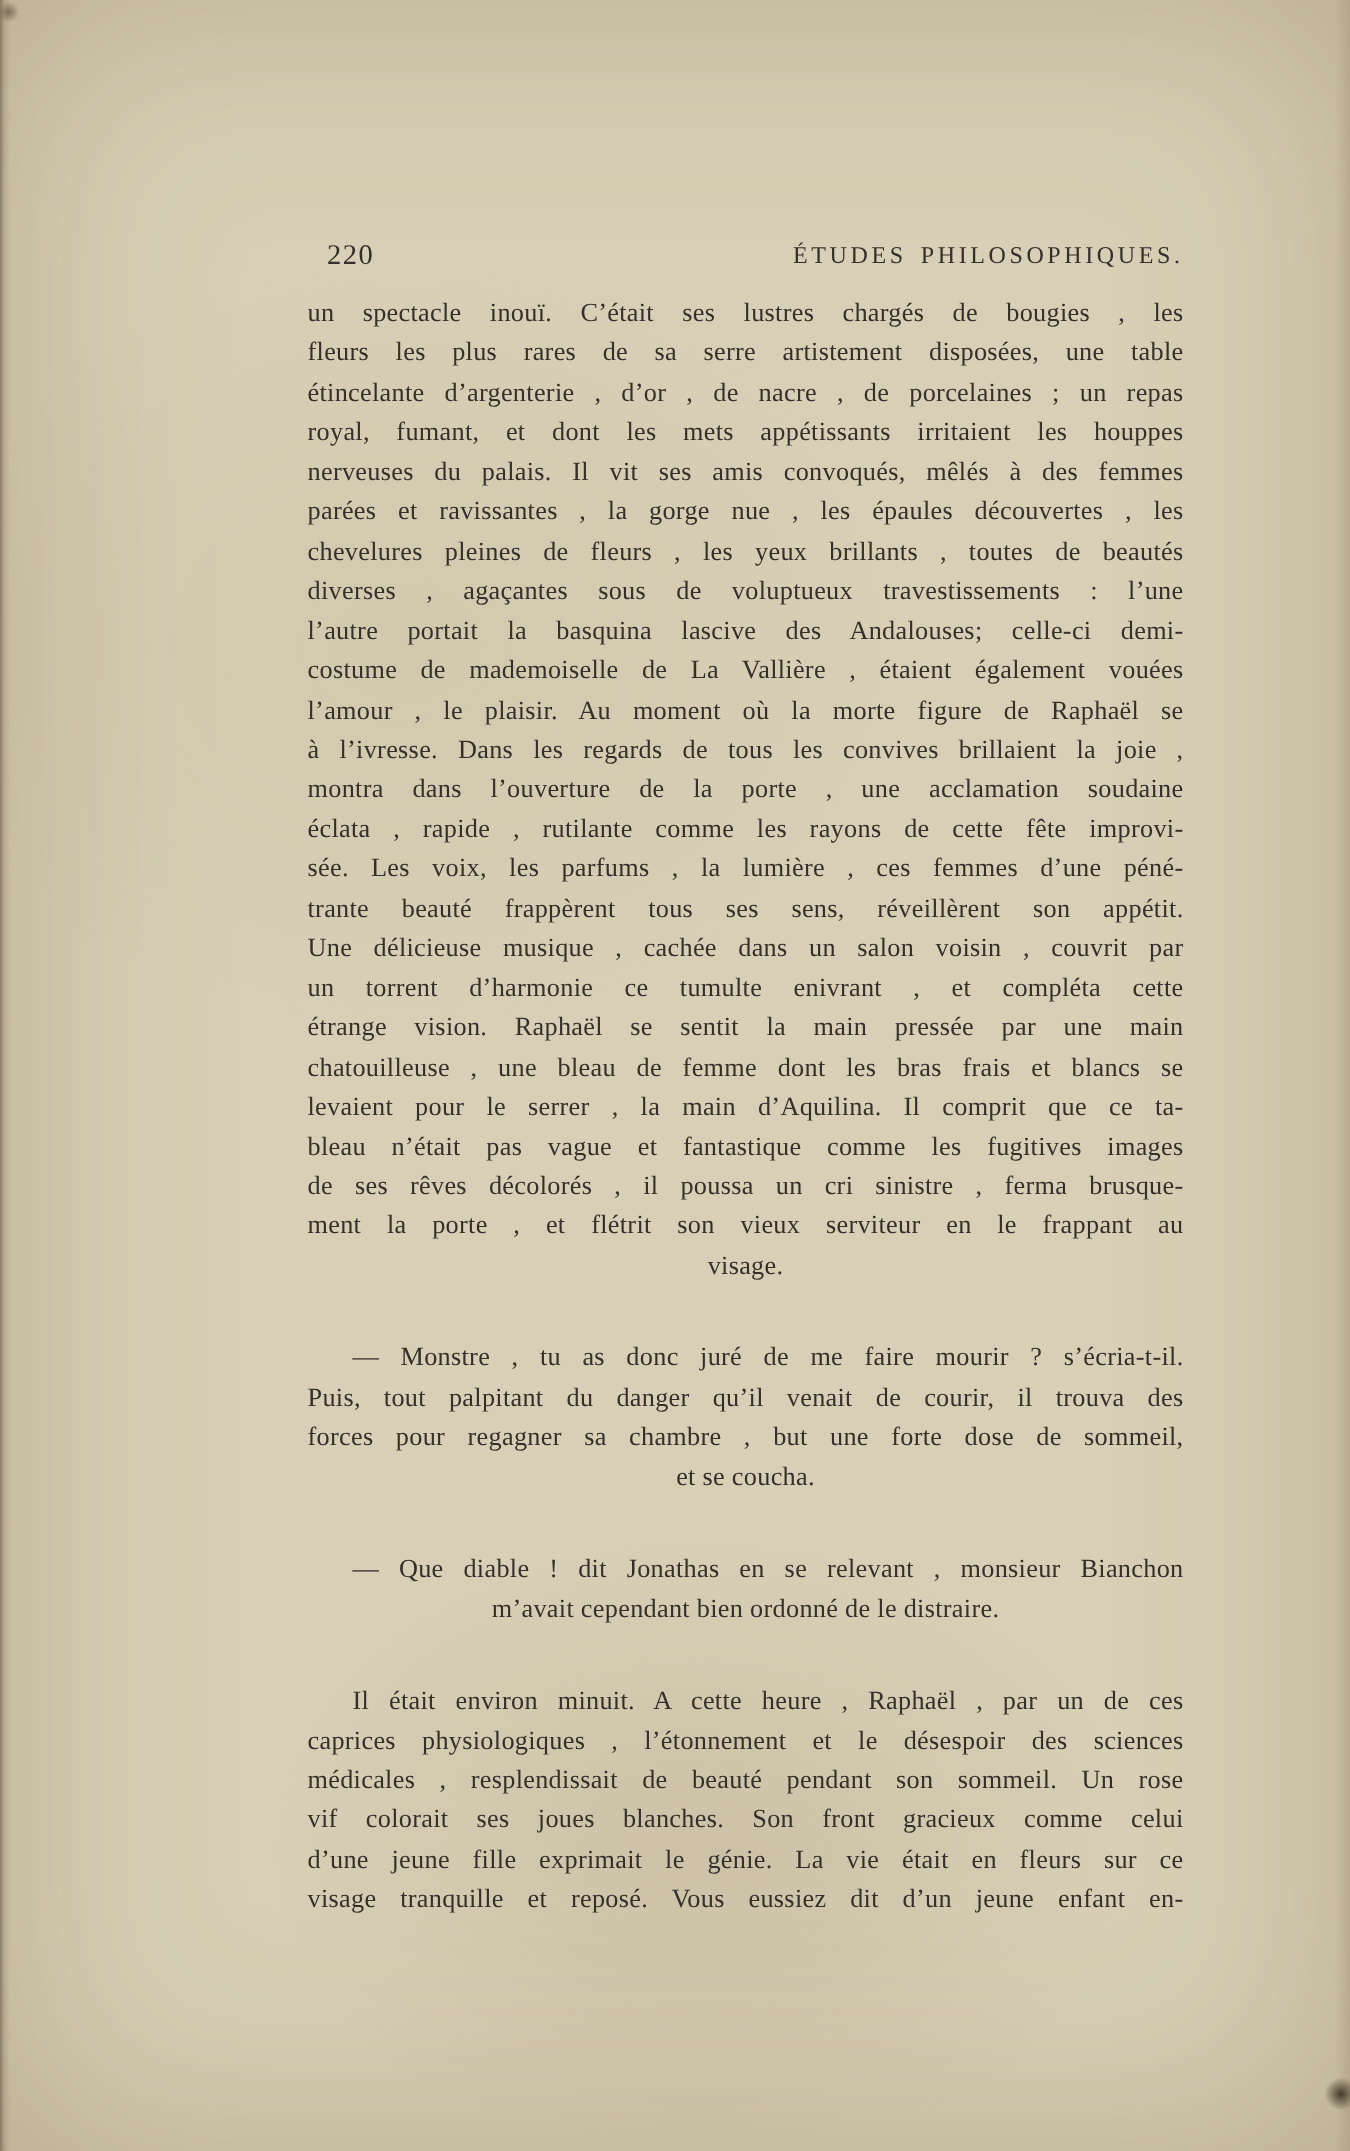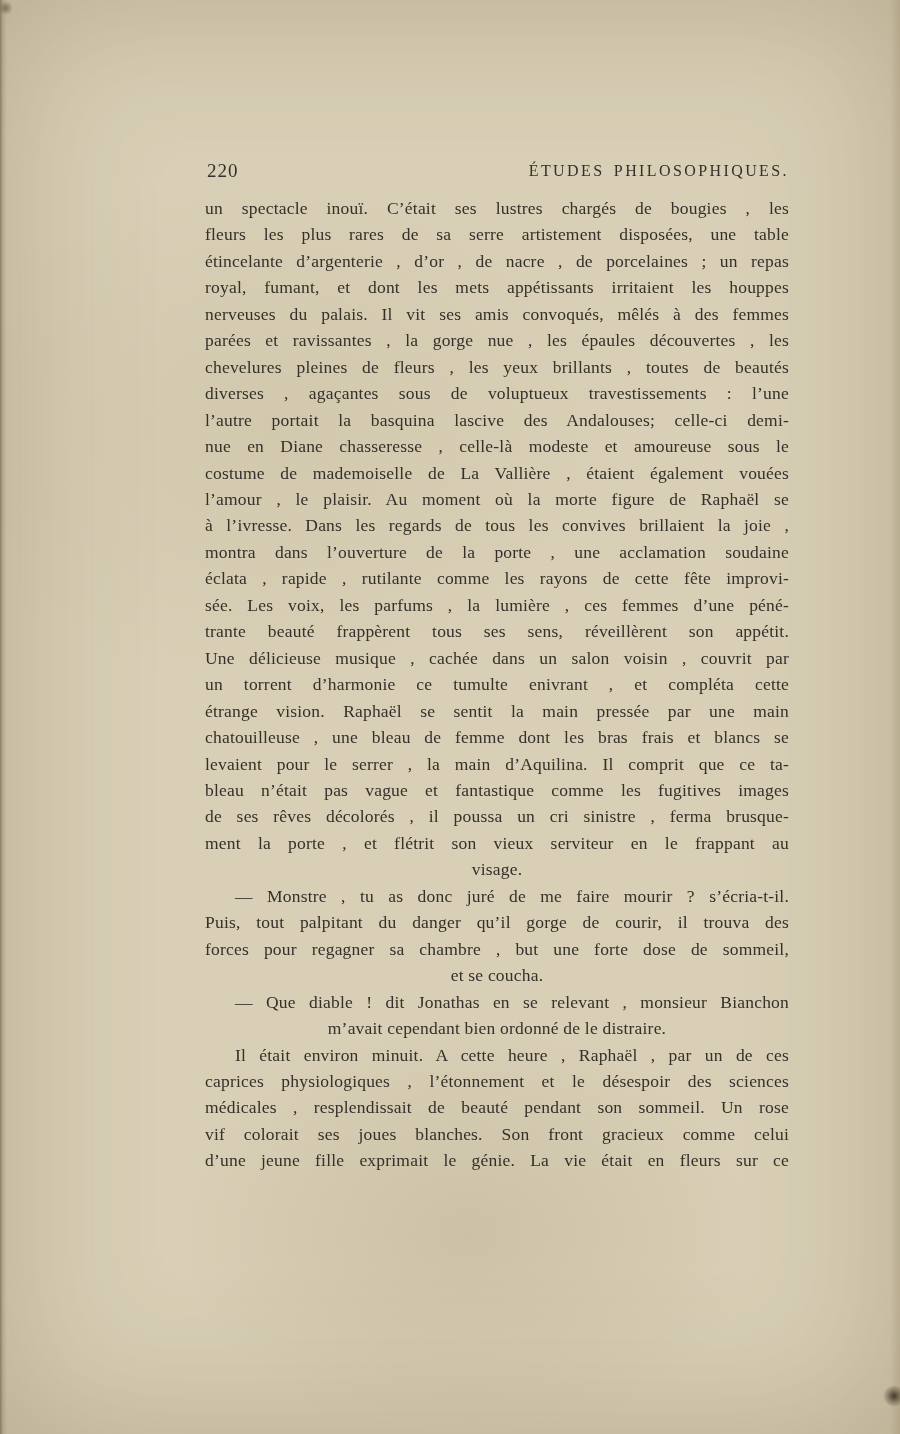--- a/index.html
+++ b/index.html
@@ -27,21 +27,21 @@
   }
   .header {
     position: absolute;
     top: 160px;
     left: 205px;
     width: 584px;
     height: 24px;
   }
   .pagenum {
     position: absolute;
-    left: 2px;
+    left: 13px;
     top: 0;
     font-size: 19px;
     letter-spacing: 1px;
   }
   .running-title {
     display: block;
     text-align: right;
     font-size: 16px;
     letter-spacing: 2.4px;
     padding-top: 2px;
@@ -62,20 +62,21 @@
     text-align: center;
   }
   .line.j {
     white-space: normal;
     text-align: justify;
     text-align-last: justify;
     text-justify: inter-word;
   }
   .line.ind {
     text-indent: 30px;
+    margin-top: 35px;
   }
 </style>
 </head>
 <body>
 
 <div class="page">
 
   <div class="header">
     <span class="pagenum">220</span>
     <span class="running-title">ÉTUDES PHILOSOPHIQUES.</span>
@@ -86,53 +87,53 @@
     <div class="para">
       <div class="line j">un spectacle inouï. C’était ses lustres chargés de bougies , les</div>
       <div class="line j">fleurs les plus rares de sa serre artistement disposées, une table</div>
       <div class="line j">étincelante d’argenterie , d’or , de nacre , de porcelaines ; un repas</div>
       <div class="line j">royal, fumant, et dont les mets appétissants irritaient les houppes</div>
       <div class="line j">nerveuses du palais. Il vit ses amis convoqués, mêlés à des femmes</div>
       <div class="line j">parées et ravissantes , la gorge nue , les épaules découvertes , les</div>
       <div class="line j">chevelures pleines de fleurs , les yeux brillants , toutes de beautés</div>
       <div class="line j">diverses , agaçantes sous de voluptueux travestissements : l’une</div>
       <div class="line j">l’autre portait la basquina lascive des Andalouses; celle-ci demi-</div>
-      <div class="line j">nue en Diane chasseresse , celle-là modeste et amoureuse sous le</div>
       <div class="line j">costume de mademoiselle de La Vallière , étaient également vouées</div>
       <div class="line j">l’amour , le plaisir. Au moment où la morte figure de Raphaël se</div>
       <div class="line j">à l’ivresse. Dans les regards de tous les convives brillaient la joie ,</div>
       <div class="line j">montra dans l’ouverture de la porte , une acclamation soudaine</div>
       <div class="line j">éclata , rapide , rutilante comme les rayons de cette fête improvi-</div>
       <div class="line j">sée. Les voix, les parfums , la lumière , ces femmes d’une péné-</div>
       <div class="line j">trante beauté frappèrent tous ses sens, réveillèrent son appétit.</div>
       <div class="line j">Une délicieuse musique , cachée dans un salon voisin , couvrit par</div>
       <div class="line j">un torrent d’harmonie ce tumulte enivrant , et compléta cette</div>
       <div class="line j">étrange vision. Raphaël se sentit la main pressée par une main</div>
       <div class="line j">chatouilleuse , une bleau de femme dont les bras frais et blancs se</div>
       <div class="line j">levaient pour le serrer , la main d’Aquilina. Il comprit que ce ta-</div>
       <div class="line j">bleau n’était pas vague et fantastique comme les fugitives images</div>
       <div class="line j">de ses rêves décolorés , il poussa un cri sinistre , ferma brusque-</div>
       <div class="line j">ment la porte , et flétrit son vieux serviteur en le frappant au</div>
       <div class="line">visage.</div>
     </div>
 
     <div class="para">
       <div class="line j ind">— Monstre , tu as donc juré de me faire mourir ? s’écria-t-il.</div>
-      <div class="line j">Puis, tout palpitant du danger qu’il gorge de courir, il trouva des</div>
+      <div class="line j">Puis, tout palpitant du danger qu’il venait de courir, il trouva des</div>
       <div class="line j">forces pour regagner sa chambre , but une forte dose de sommeil,</div>
       <div class="line">et se coucha.</div>
     </div>
 
     <div class="para">
       <div class="line j ind">— Que diable ! dit Jonathas en se relevant , monsieur Bianchon</div>
       <div class="line">m’avait cependant bien ordonné de le distraire.</div>
     </div>
 
     <div class="para">
       <div class="line j ind">Il était environ minuit. A cette heure , Raphaël , par un de ces</div>
       <div class="line j">caprices physiologiques , l’étonnement et le désespoir des sciences</div>
       <div class="line j">médicales , resplendissait de beauté pendant son sommeil. Un rose</div>
       <div class="line j">vif colorait ses joues blanches. Son front gracieux comme celui</div>
       <div class="line j">d’une jeune fille exprimait le génie. La vie était en fleurs sur ce</div>
+      <div class="line j">visage tranquille et reposé. Vous eussiez dit d’un jeune enfant en-</div>
     </div>
 
   </div>
 </div>
 
 </body></html>

